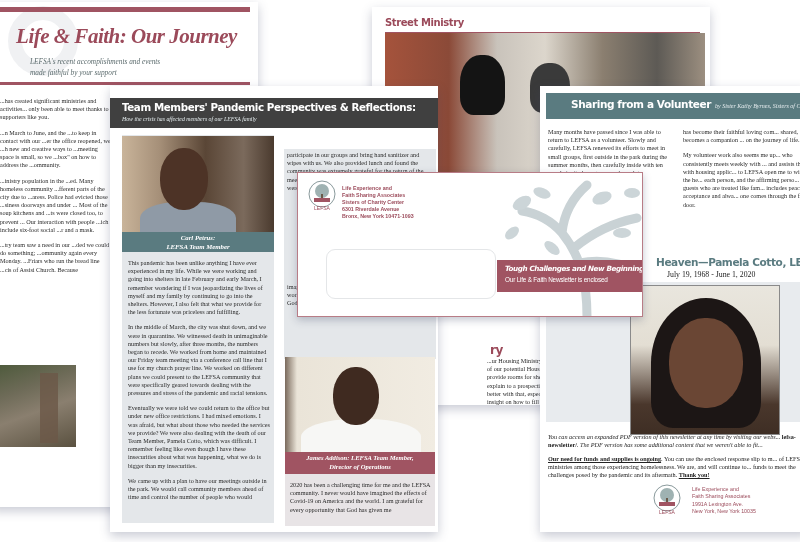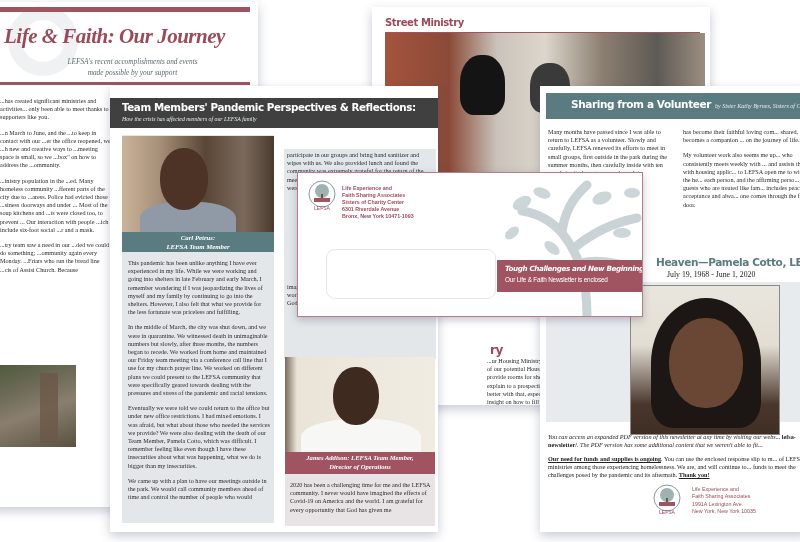--- a/index.html
+++ b/index.html
@@ -9,22 +9,22 @@
   .page { position: absolute; background: #fff; box-shadow: 0 4px 10px rgba(60,70,100,0.28); overflow: hidden; }
   .serif { font-family: "Liberation Serif", serif; }
   .cond { font-family: "DejaVu Sans", sans-serif; font-weight: bold; letter-spacing: -0.4px; }
   p.body { font-size: 6.2px; line-height: 8.2px; color: #2a2a2a; margin-bottom: 7px; }
 
   
   #p1 { left: -10px; top: 2px; width: 268px; height: 505px; }
   #p1 .topbar { position: absolute; left: 10px; top: 5px; width: 250px; height: 5px; background: #a05462; }
   #p1 .botbar { position: absolute; left: 10px; top: 80px; width: 250px; height: 3px; background: #a05462; }
   #p1 .wm { position: absolute; left: 18px; top: 4px; width: 70px; height: 70px; border-radius: 50%; border: 14px solid #eef0f2; opacity: 0.9; }
-  #p1 .title { position: absolute; left: 14px; top: 22px; width: 245px; font-size: 21px; font-style: italic; font-weight: bold; color: #9b4a5a; letter-spacing: -0.5px; }
-  #p1 .sub { position: absolute; left: 40px; top: 54px; width: 205px; text-align: center; font-size: 7.3px; font-style: italic; line-height: 11px; color: #5b6b6d; }
+  #p1 .title { position: absolute; left: 14px; top: 22px; width: 245px; text-align: center; font-size: 21px; font-style: italic; font-weight: bold; color: #9b4a5a; letter-spacing: -0.5px; }
+  #p1 .sub { position: absolute; left: 40px; top: 54px; width: 205px; font-size: 7.3px; font-style: italic; line-height: 11px; color: #5b6b6d; }
   #p1 .col1 { position: absolute; left: 10px; top: 95px; width: 112px; }
   #p1 .photo { position: absolute; left: 10px; top: 363px; width: 76px; height: 82px;
     background: linear-gradient(160deg,#4f5b3d 0%,#6e6b58 30%,#8a7f6f 55%,#5a5140 100%); }
   #p1 .photo::after { content: ""; position: absolute; left: 40px; top: 8px; width: 18px; height: 70px; background: #6b5747; opacity: 0.8; }
 
   
   #p2 { left: 372px; top: 7px; width: 338px; height: 398px; }
   #p2 .h { position: absolute; left: 13px; top: 10px; font-size: 10px; color: #9b4a5a; }
   #p2 .rule { position: absolute; left: 13px; top: 25px; width: 315px; height: 1px; background: #a05462; }
   #p2 .photo { position: absolute; left: 13px; top: 26px; width: 320px; height: 160px;
@@ -89,21 +89,21 @@
 </style>
 </head>
 <body>
 
 <div class="page" id="p1">
   <div class="wm"></div>
   <div class="topbar"></div>
   <div class="title">Life &amp; Faith: Our Journey</div>
   <div class="sub">
     <div>LEFSA's recent accomplishments and events</div>
-    <div>made possible by your support</div>
+    <div>made faithful by your support</div>
   </div>
   <div class="botbar"></div>
   <div class="col1">
     <p class="body">...has created significant ministries and activities... only been able to meet thanks to supporters like you.</p>
     <p class="body">...n March to June, and the ...to keep in contact with our ...er the office reopened, we ...h new and creative ways to ...meeting space is small, so we ...box" on how to address the ...ommunity.</p>
     <p class="body">...inistry population in the ...ed. Many homeless community ...fferent parts of the city due to ...aress. Police had evicted those ...siness doorways and under ... Most of the soup kitchens and ...ts were closed too, to prevent ... Our interaction with people ...ich include six-foot social ...r and a mask.</p>
     <p class="body">...try team saw a need in our ...ded we could do something; ...ommunity again every Monday. ...Friars who run the bread line ...cis of Assisi Church. Because</p>
   </div>
   <div class="photo"></div>
 </div>

